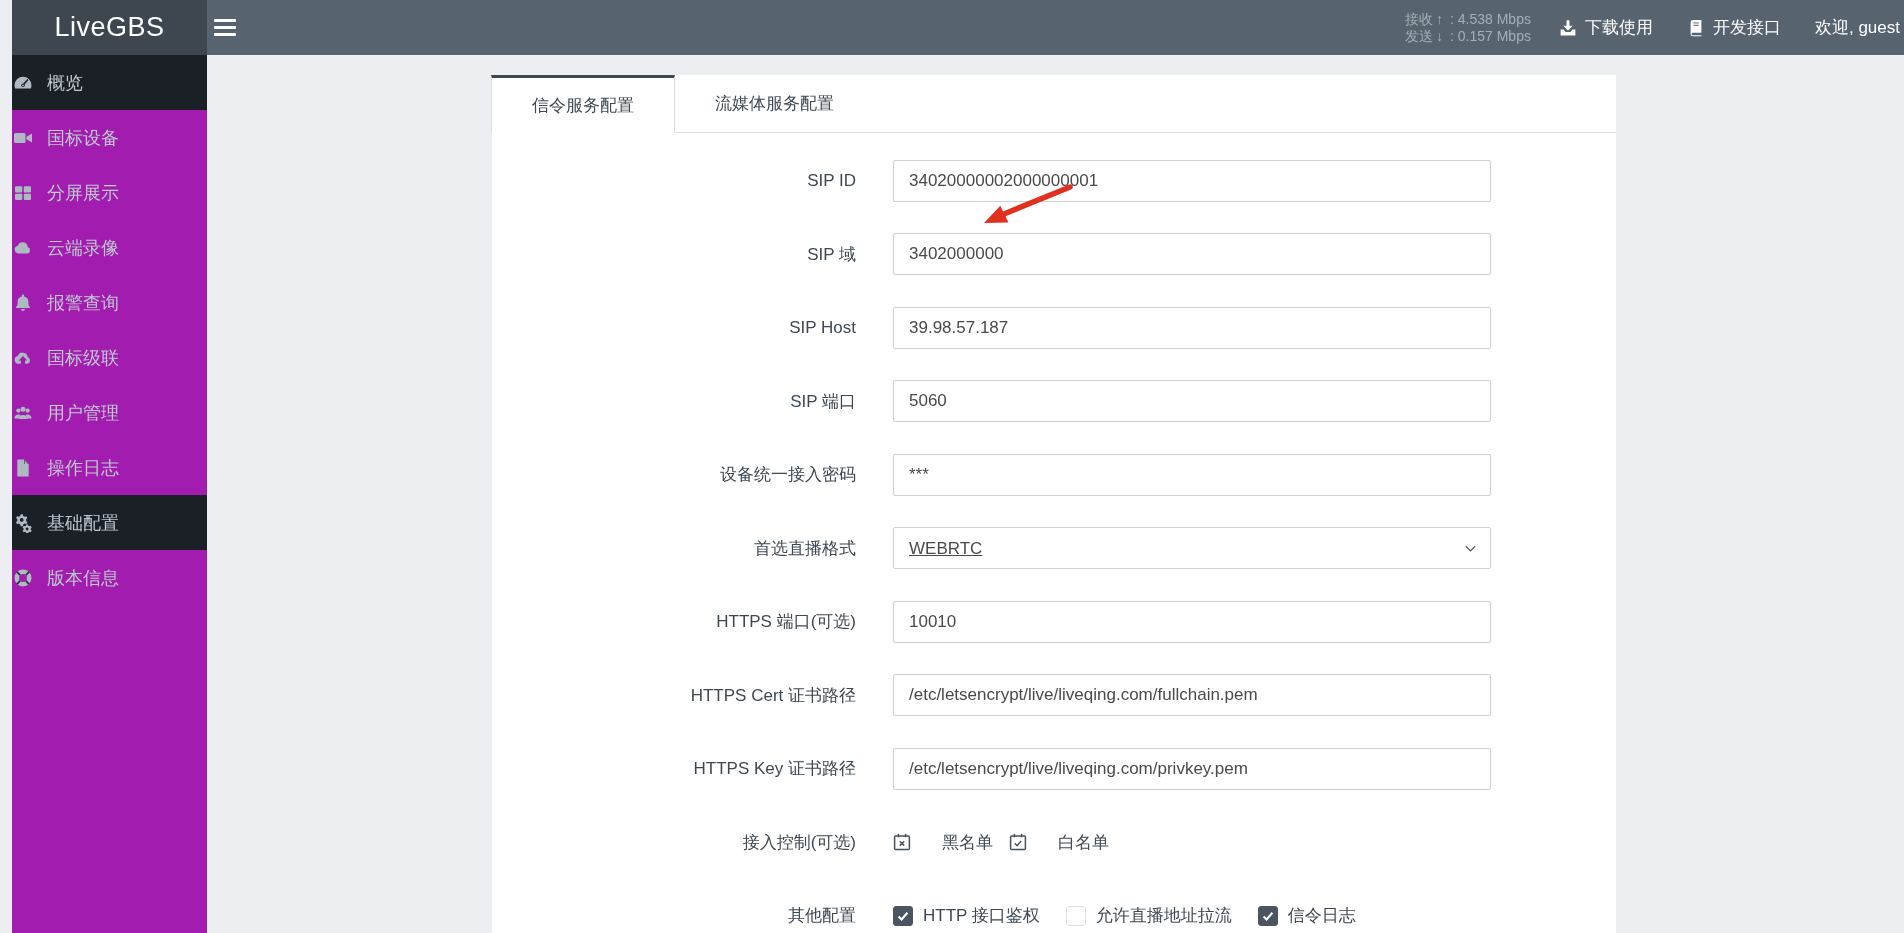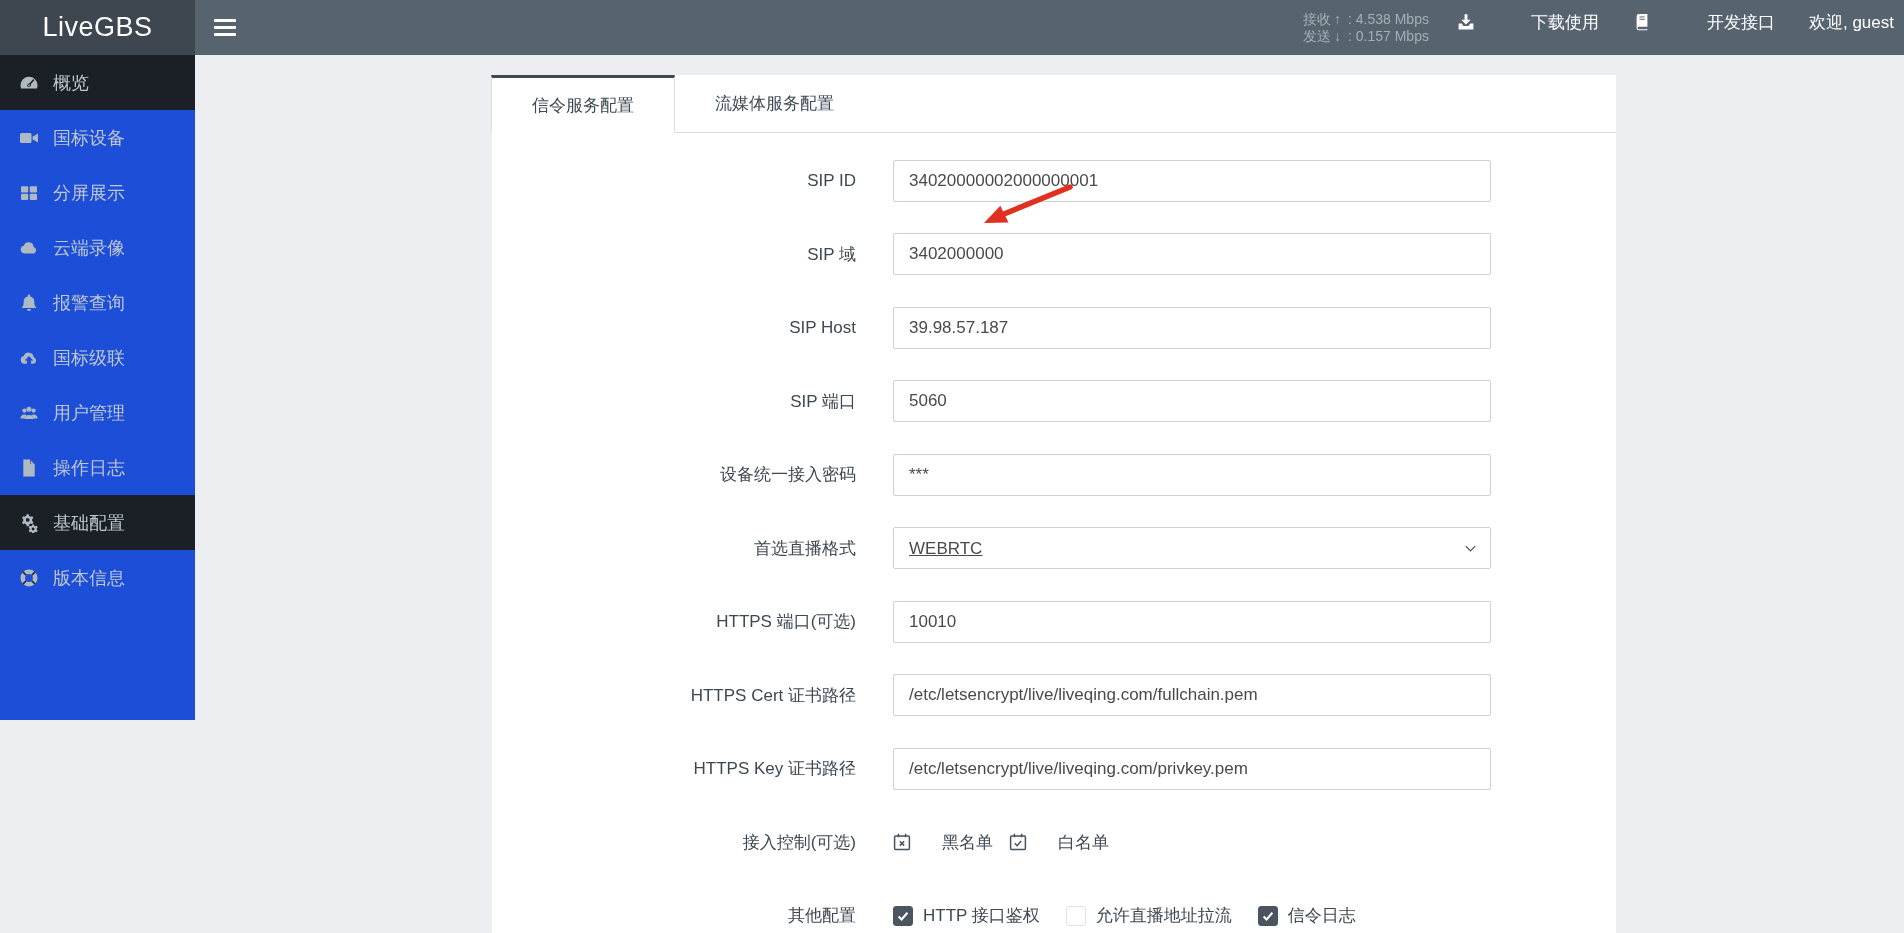--- a/index.html
+++ b/index.html
@@ -1,35 +1,35 @@
 <!DOCTYPE html>
 <html><head>
 <meta charset="utf-8">
 <style>
   * { margin:0; padding:0; box-sizing:border-box; }
   html,body { width:1904px; height:933px; overflow:hidden; }
   body { font-family:"Liberation Sans","DejaVu Sans",sans-serif; background:#eceef2; position:relative; }
 
   
-  .sidebar { position:absolute; left:0; top:0; width:195px; height:720px; background:#1d4ed8; z-index:3; }
+  .sidebar { position:absolute; left:12px; top:0; width:195px; height:933px; background:#a21caf; z-index:3; }
   .logo { height:55px; background:#3e4750; color:#fff; font-size:27px; display:flex; align-items:center; justify-content:center; letter-spacing:.5px; cursor:pointer; }
-  .menu-item { height:55px; display:flex; align-items:center; padding-left:18px; color:#bfc8d0; font-size:18px; cursor:pointer; }
+  .menu-item { height:55px; display:flex; align-items:center; color:#bfc8d0; font-size:18px; cursor:pointer; }
   .menu-item.hl { background:#1b2026; }
   .menu-item .mi-icon { width:22px; height:20px; margin-right:13px; display:inline-flex; align-items:center; justify-content:center; color:#aeb9c2; flex:none; }
   .menu-item .mi-icon svg { width:20px; height:20px; }
 
   
   .topbar { position:absolute; left:195px; top:0; right:0; height:55px; background:#57636e; z-index:2; display:flex; align-items:center; }
   .hamburger { margin-left:19px; width:24px; height:20px; display:flex; flex-direction:column; justify-content:center; gap:3.5px; cursor:pointer; }
   .hamburger i { display:block; width:22px; height:3.5px; background:#fff; border-radius:1px; }
-  .topbar-right { margin-left:auto; display:flex; align-items:flex-start; margin-right:10px; }
+  .topbar-right { margin-left:auto; display:flex; align-items:center; margin-right:4px; }
   .net-stats { color:#a6afb8; font-size:14px; line-height:17px; text-align:left; margin-right:28px; }
   .net-stats .stat-line { white-space:nowrap; }
   .net-stats .stat-arrow { font-weight:bold; margin:0 3px; }
-  .tb-link { display:flex; align-items:center; color:#fff; font-size:17px; margin-right:34px; cursor:pointer; text-decoration:none; white-space:nowrap;gap:48px; }
+  .tb-link { display:flex; align-items:center; color:#fff; font-size:17px; margin-right:34px; cursor:pointer; text-decoration:none; white-space:nowrap; }
   .tb-link .tb-icon { margin-right:8px; display:inline-flex; }
   .tb-link .tb-icon svg { width:18px; height:18px; }
   .welcome { color:#fff; font-size:17px; white-space:nowrap; cursor:pointer; }
 
   
   .card { position:absolute; left:492px; top:75px; width:1124px; height:880px; background:#fff; z-index:1; }
   .tabs { height:58px; border-bottom:1px solid #dcdfe2; display:flex; }
   .tab { padding:0 40px; font-size:17px; color:#3f4a54; display:flex; align-items:center; cursor:pointer; position:relative; background:transparent; }
   .tab.active { background:#fff; border-top:3px solid #3d4750; border-right:1px solid #dcdfe2; border-left:1px solid #dcdfe2; margin-left:-1px; margin-bottom:-1px; border-bottom:1px solid #fff; }
 

